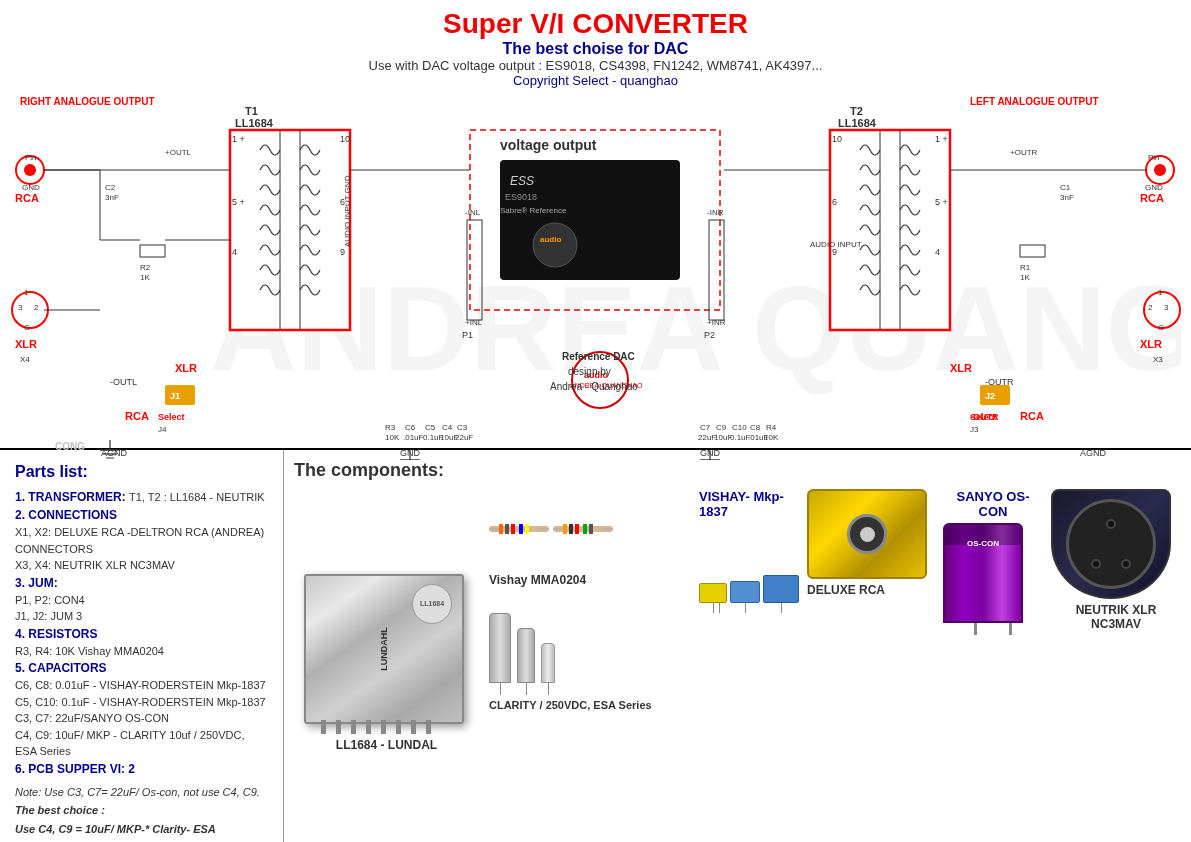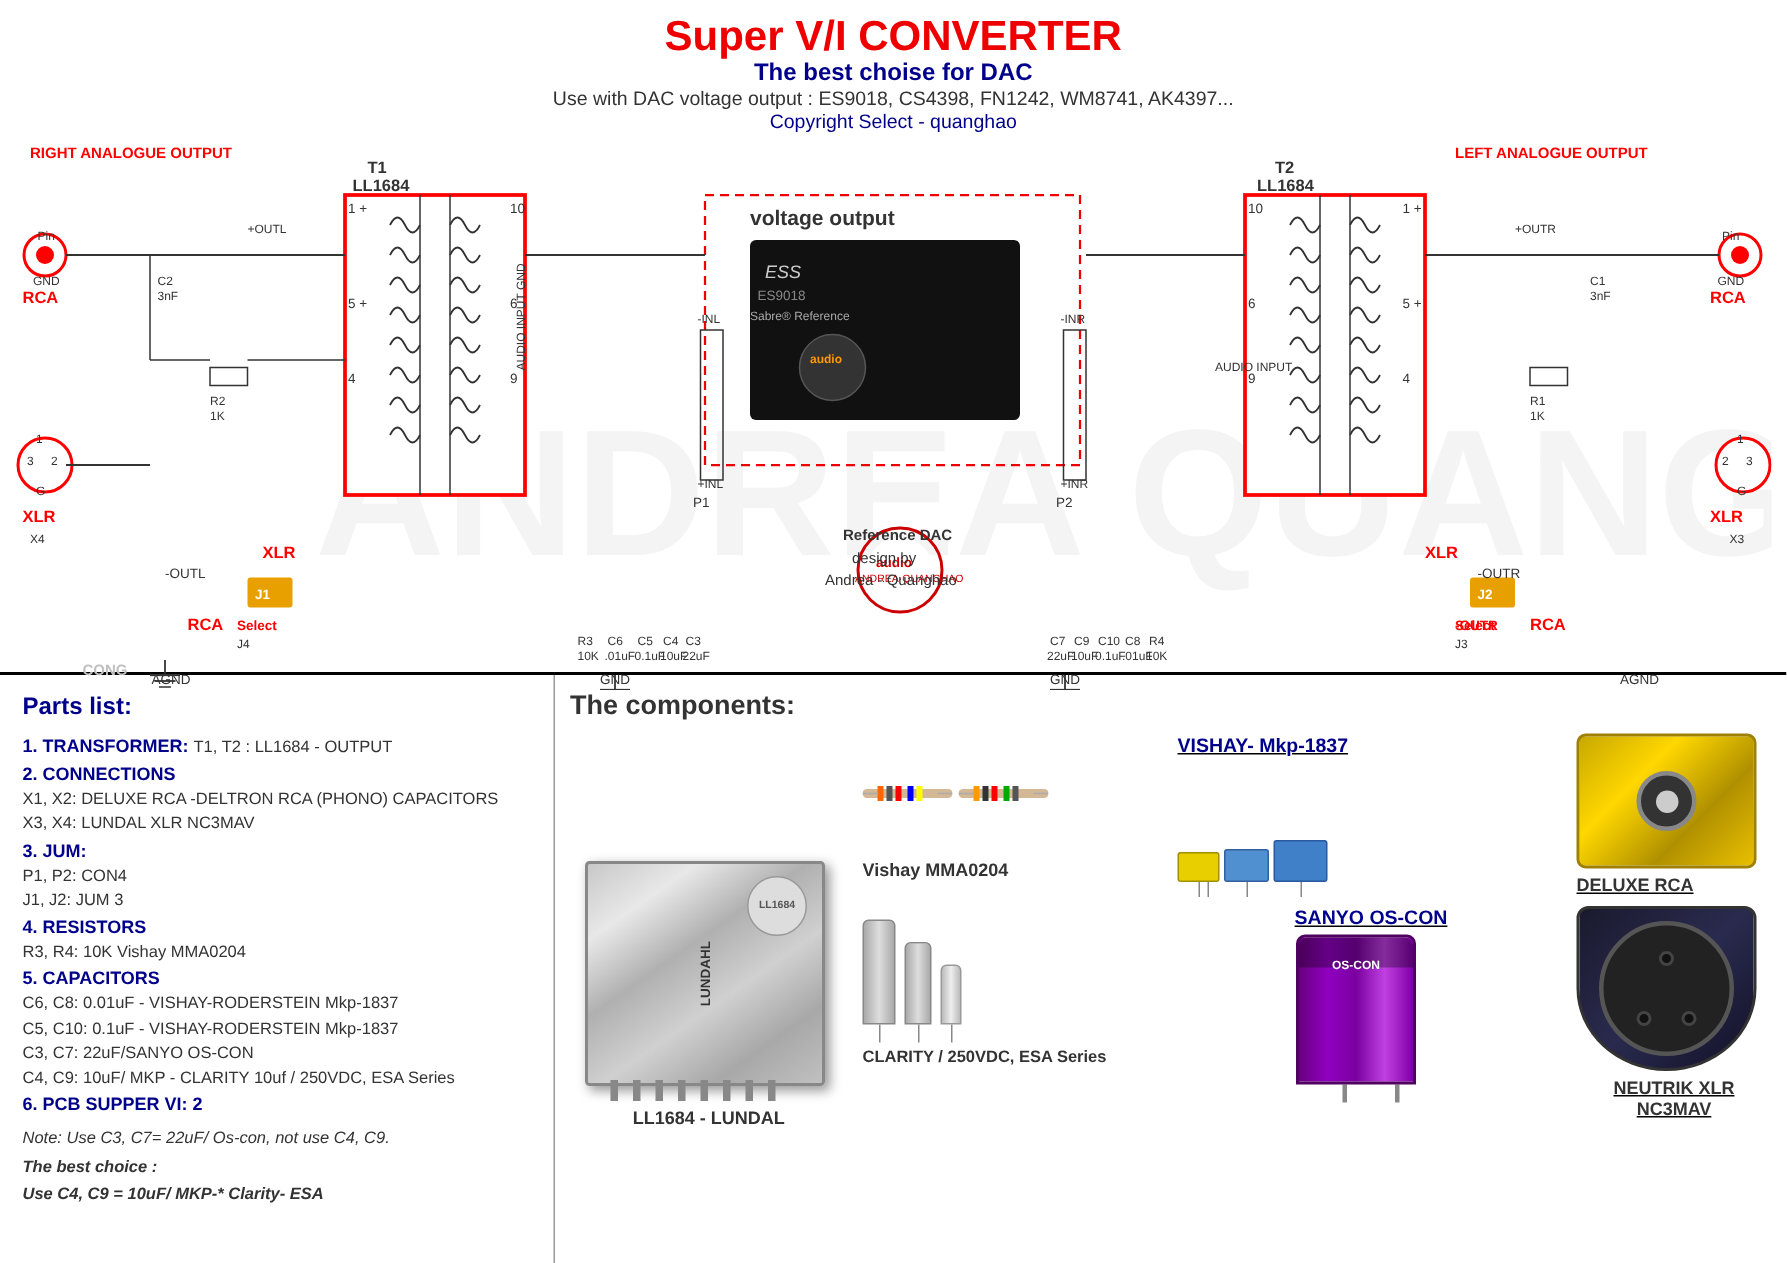--- a/index.html
+++ b/index.html
@@ -381,27 +381,27 @@
   </div>
 </div>
 
 <div class="bottom-section">
 
   <div class="parts-list">
     <div class="parts-title">Parts  list:</div>
 
     <div>
       <span class="parts-section-title">1. TRANSFORMER:</span>
-      <span class="parts-text"> T1, T2 : LL1684 - OUTPUT</span>
+      <span class="parts-text"> T1, T2 : LL1684 - NEUTRIK</span>
     </div>
 
     <div>
       <div class="parts-section-title">2. CONNECTIONS</div>
-      <div class="parts-text">X1, X2: DELUXE RCA -DELTRON RCA (PHONO) CAPACITORS</div>
-      <div class="parts-text">X3, X4: LUNDAL XLR NC3MAV</div>
+      <div class="parts-text">X1, X2: DELUXE RCA -DELTRON RCA (ANDREA) CONNECTORS</div>
+      <div class="parts-text">X3, X4: NEUTRIK XLR NC3MAV</div>
     </div>
 
     <div>
       <div class="parts-section-title">3. JUM:</div>
       <div class="parts-text">P1, P2: CON4</div>
       <div class="parts-text">J1, J2: JUM  3</div>
     </div>
 
     <div>
       <div class="parts-section-title">4. RESISTORS</div>
@@ -499,21 +499,21 @@
 
             <div style="display:flex; flex-direction:column; align-items:center;">
               <div style="width:14px; height:40px; background:linear-gradient(90deg,#bbb,#eee,#bbb); border-radius:4px 4px 0 0; border:1px solid #999;"></div>
               <div style="width:1px; height:12px; background:#888;"></div>
             </div>
           </div>
           <div class="comp-label" style="font-size:11px;">CLARITY / 250VDC, ESA Series</div>
         </div>
       </div>
 
-      <div style="display:flex; flex-direction:column; gap:6px; flex:1;text-decoration:underline;">
+      <div style="display:flex; flex-direction:row; gap:6px; flex:1;">
 
         <div style="display:flex; gap:8px;">
 
           <div style="flex:1;">
             <div class="comp-label-blue" style="margin-bottom:4px;">VISHAY- Mkp-1837</div>
             <div style="display:flex; gap:3px; align-items:flex-end; height:90px;">
 
               <div style="display:flex; flex-direction:column; align-items:center;">
                 <div style="width:28px; height:20px; background:#e8d000; border:1px solid #a09000; border-radius:2px;"></div>
                 <div style="width:1px; height:10px; background:#888;"></div>

